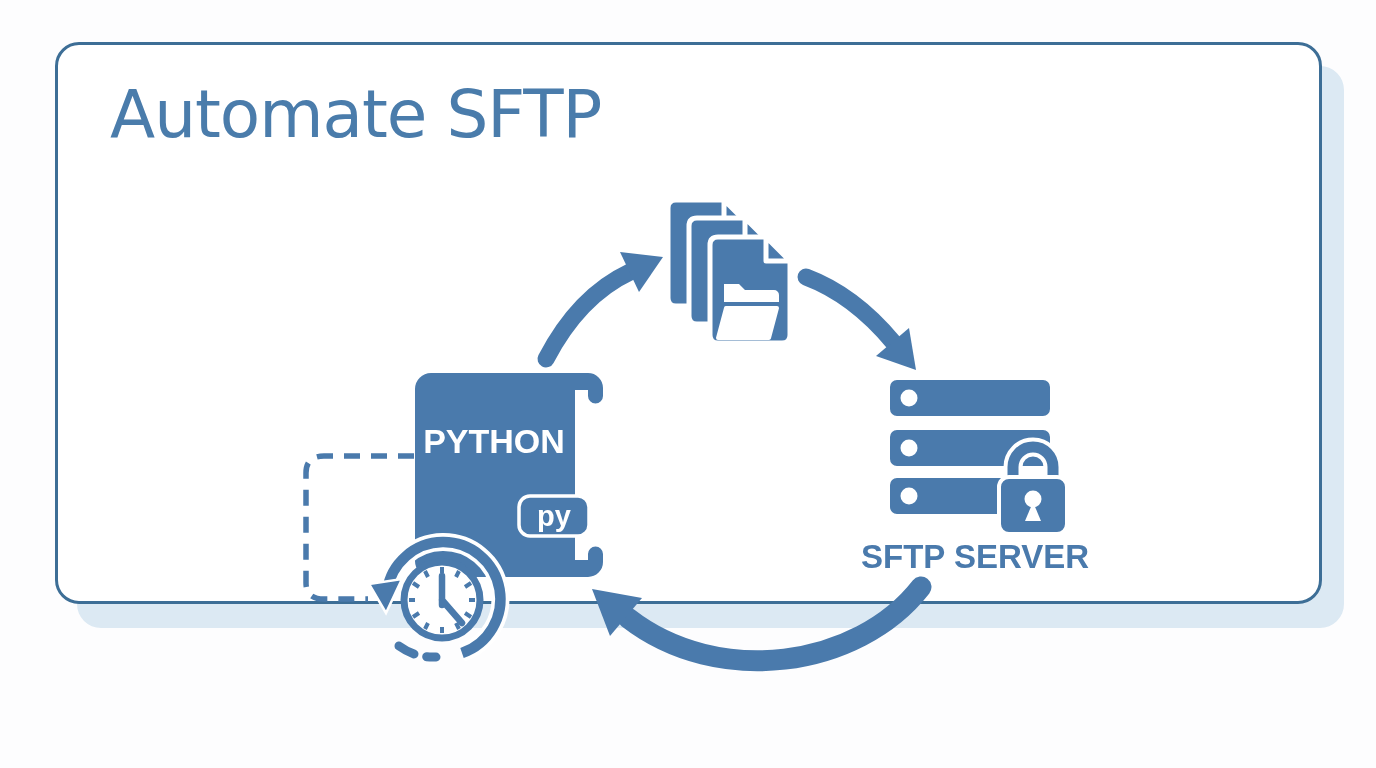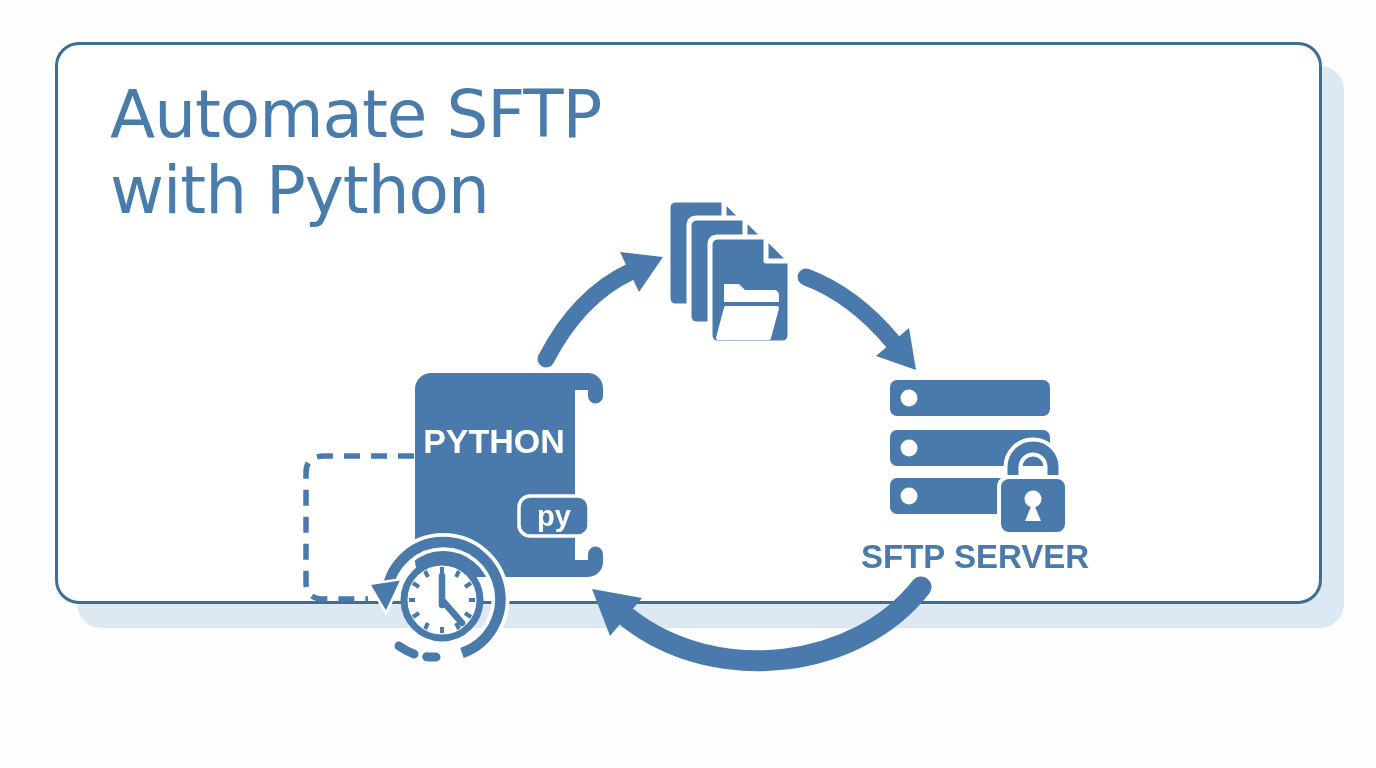--- a/index.html
+++ b/index.html
@@ -53,21 +53,20 @@
   .bar{fill:var(--accent);stroke:var(--icon-text);stroke-width:4;}
   .svg-label{fill:var(--icon-text);font-family:"Liberation Sans",sans-serif;font-weight:bold;}
   .svg-label-blue{fill:var(--accent);font-family:"Liberation Sans",sans-serif;font-weight:bold;}
 </style>
 </head>
 <body>
 
 <div class="card">
   <div class="title">
     <div>Automate SFTP</div>
-    <div>with Python</div>
   </div>
 </div>
 
 <svg class="diagram" viewBox="0 0 1376 768">
 
   <path class="loop" d="M414,456 H324 Q306,456 306,473 V583 Q306,599 324,599 H368"></path>
 
   <g>
     <path class="arrow-stroke" d="M546,359 C570,313 598,287 630,272"></path>
     <polygon class="fb" points="663,257 639,292 620,252"></polygon>

